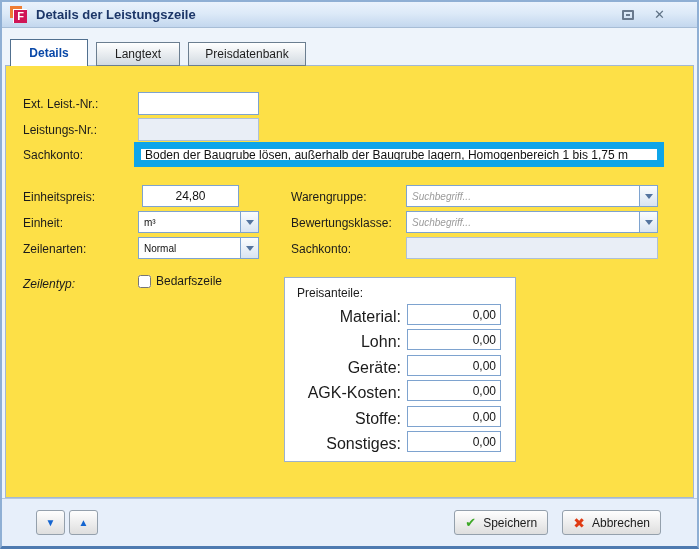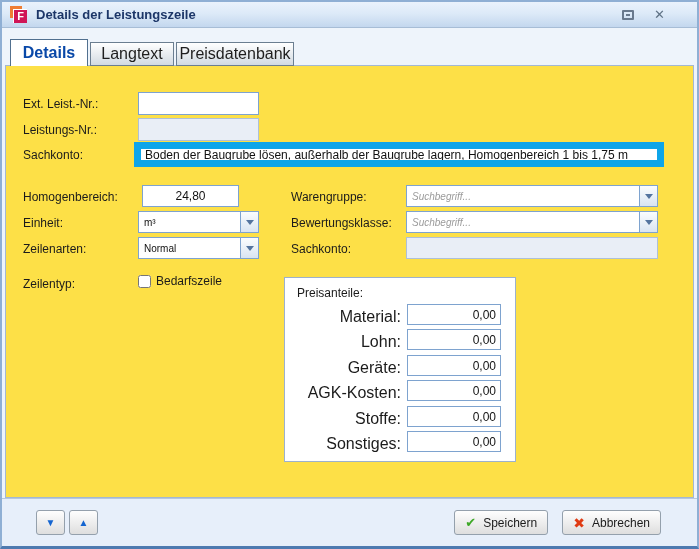--- a/index.html
+++ b/index.html
@@ -33,22 +33,22 @@
   .maxi-glyph { display: inline-block; width: 12px; height: 10px; border: 2px solid #69798d; border-radius: 1px; position: relative; }
   .maxi-glyph::after { content: ""; position: absolute; left: 2px; top: 2px; width: 4px; height: 2px; background: #69798d; }
   .close-glyph { font-size: 13px; font-weight: bold; color: #5f7285; line-height: 1; }
 
   
   .dlg-body { position: relative; height: 518px; background: #eef4fb; }
 
   .tabstrip { position: absolute; left: 8px; top: 11px; height: 27px; display: flex; align-items: flex-end; z-index: 3; }
   .tab {
     height: 24px; display: inline-flex; align-items: center; justify-content: center;
-    font-size: 16px; color: #1e1e1e; background: linear-gradient(#ffffff, #d2dae1);
-    border: 1px solid #6b7e90; margin-right: 2px; padding: 0 20px; cursor: default;
+    font-size: 12px; color: #1e1e1e; background: linear-gradient(#ffffff, #d2dae1);
+    border: 1px solid #6b7e90; margin-right: 8px; padding: 0 20px; cursor: default;
   }
   .tab.t1 { width: 84px; }
   .tab.t2 { width: 118px; }
   .tab.active {
     height: 27px; width: 78px; background: #ffffff; border: 1px solid #51708f; border-bottom: none;
     font-weight: bold; color: #0948a8;
   }
 
   .panel {
     position: absolute; left: 3px; right: 3px; top: 37px; height: 433px;
@@ -144,21 +144,21 @@
 
       <span class="lbl" style="left:17px; top:31px;">Ext. Leist.-Nr.:</span>
       <input class="inp" style="left: 132px; top: 26px; width: 121px;" value="">
 
       <span class="lbl" style="left:17px; top:57px;">Leistungs-Nr.:</span>
       <input class="inp disabled" style="left: 132px; top: 52px; width: 121px;" disabled="" value="">
 
       <span class="lbl" style="left:17px; top:82px;">Sachkonto:</span>
       <input class="inp focused" style="left: 128px; top: 76px; width: 530px; height: 25px;" value="Boden der Baugrube lösen, außerhalb der Baugrube lagern, Homogenbereich 1 bis 1,75 m">
 
-      <span class="lbl" style="left:17px; top:124px;">Homogenbereich:</span>
+      <span class="lbl" style="left:17px; top:124px;">Einheitspreis:</span>
       <input class="inp num" style="left: 136px; top: 119px; width: 97px; height: 22px; text-align: center;" value="24,80">
 
       <span class="lbl" style="left:285px; top:124px;">Warengruppe:</span>
       <div class="combo" style="left:400px; top:119px; width:252px;">
         <span class="combo-text placeholder">Suchbegriff...</span>
         <span class="combo-btn">
             <span class="combo-arrow"></span>
           </span>
       </div>
 
@@ -182,21 +182,21 @@
       <div class="combo" style="left:132px; top:171px; width:121px;">
         <span class="combo-text">Normal</span>
         <span class="combo-btn">
             <span class="combo-arrow"></span>
           </span>
       </div>
 
       <span class="lbl" style="left:285px; top:176px;">Sachkonto:</span>
       <input class="inp disabled" style="left: 400px; top: 171px; width: 252px; height: 22px;" disabled="" value="">
 
-      <span class="lbl" style="left:17px; top:211px;">Zeilentyp:</span>
+      <span class="lbl" style="left:17px; top:211px;font-style:italic;">Zeilentyp:</span>
       <span class="cbrow">
         <input type="checkbox" style="">
         <span class="cbl">Bedarfszeile</span>
       </span>
 
       <div class="groupbox">
         <span class="gb-title">Preisanteile:</span>
 
         <div class="prow" style="top:26px;">
           <span class="plbl">Material:</span>

